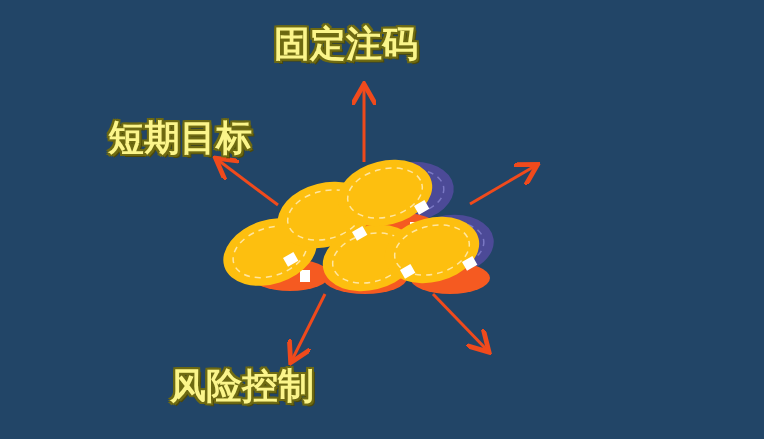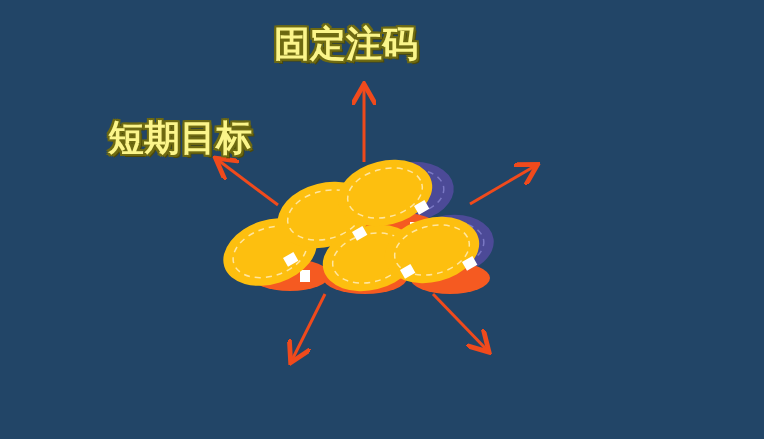--- a/index.html
+++ b/index.html
@@ -81,13 +81,14 @@
       <rect x="283" y="258" width="12" height="10" fill="#ffffff" transform="rotate(-30 283 258)"></rect>
       <rect x="352" y="232" width="12" height="10" fill="#ffffff" transform="rotate(-30 352 232)"></rect>
       <rect x="400" y="270" width="12" height="10" fill="#ffffff" transform="rotate(-30 400 270)"></rect>
       <rect x="462" y="262" width="12" height="10" fill="#ffffff" transform="rotate(-30 462 262)"></rect>
       <rect x="414" y="206" width="12" height="10" fill="#ffffff" transform="rotate(-30 414 206)"></rect>
     </g>
   </svg>
 
   <div id="lbl-top" class="label">固定注码</div>
   <div id="lbl-left" class="label">短期目标</div>
+  <div id="lbl-bl" class="label">风险控制</div>
 </div>
 
 </body></html>

